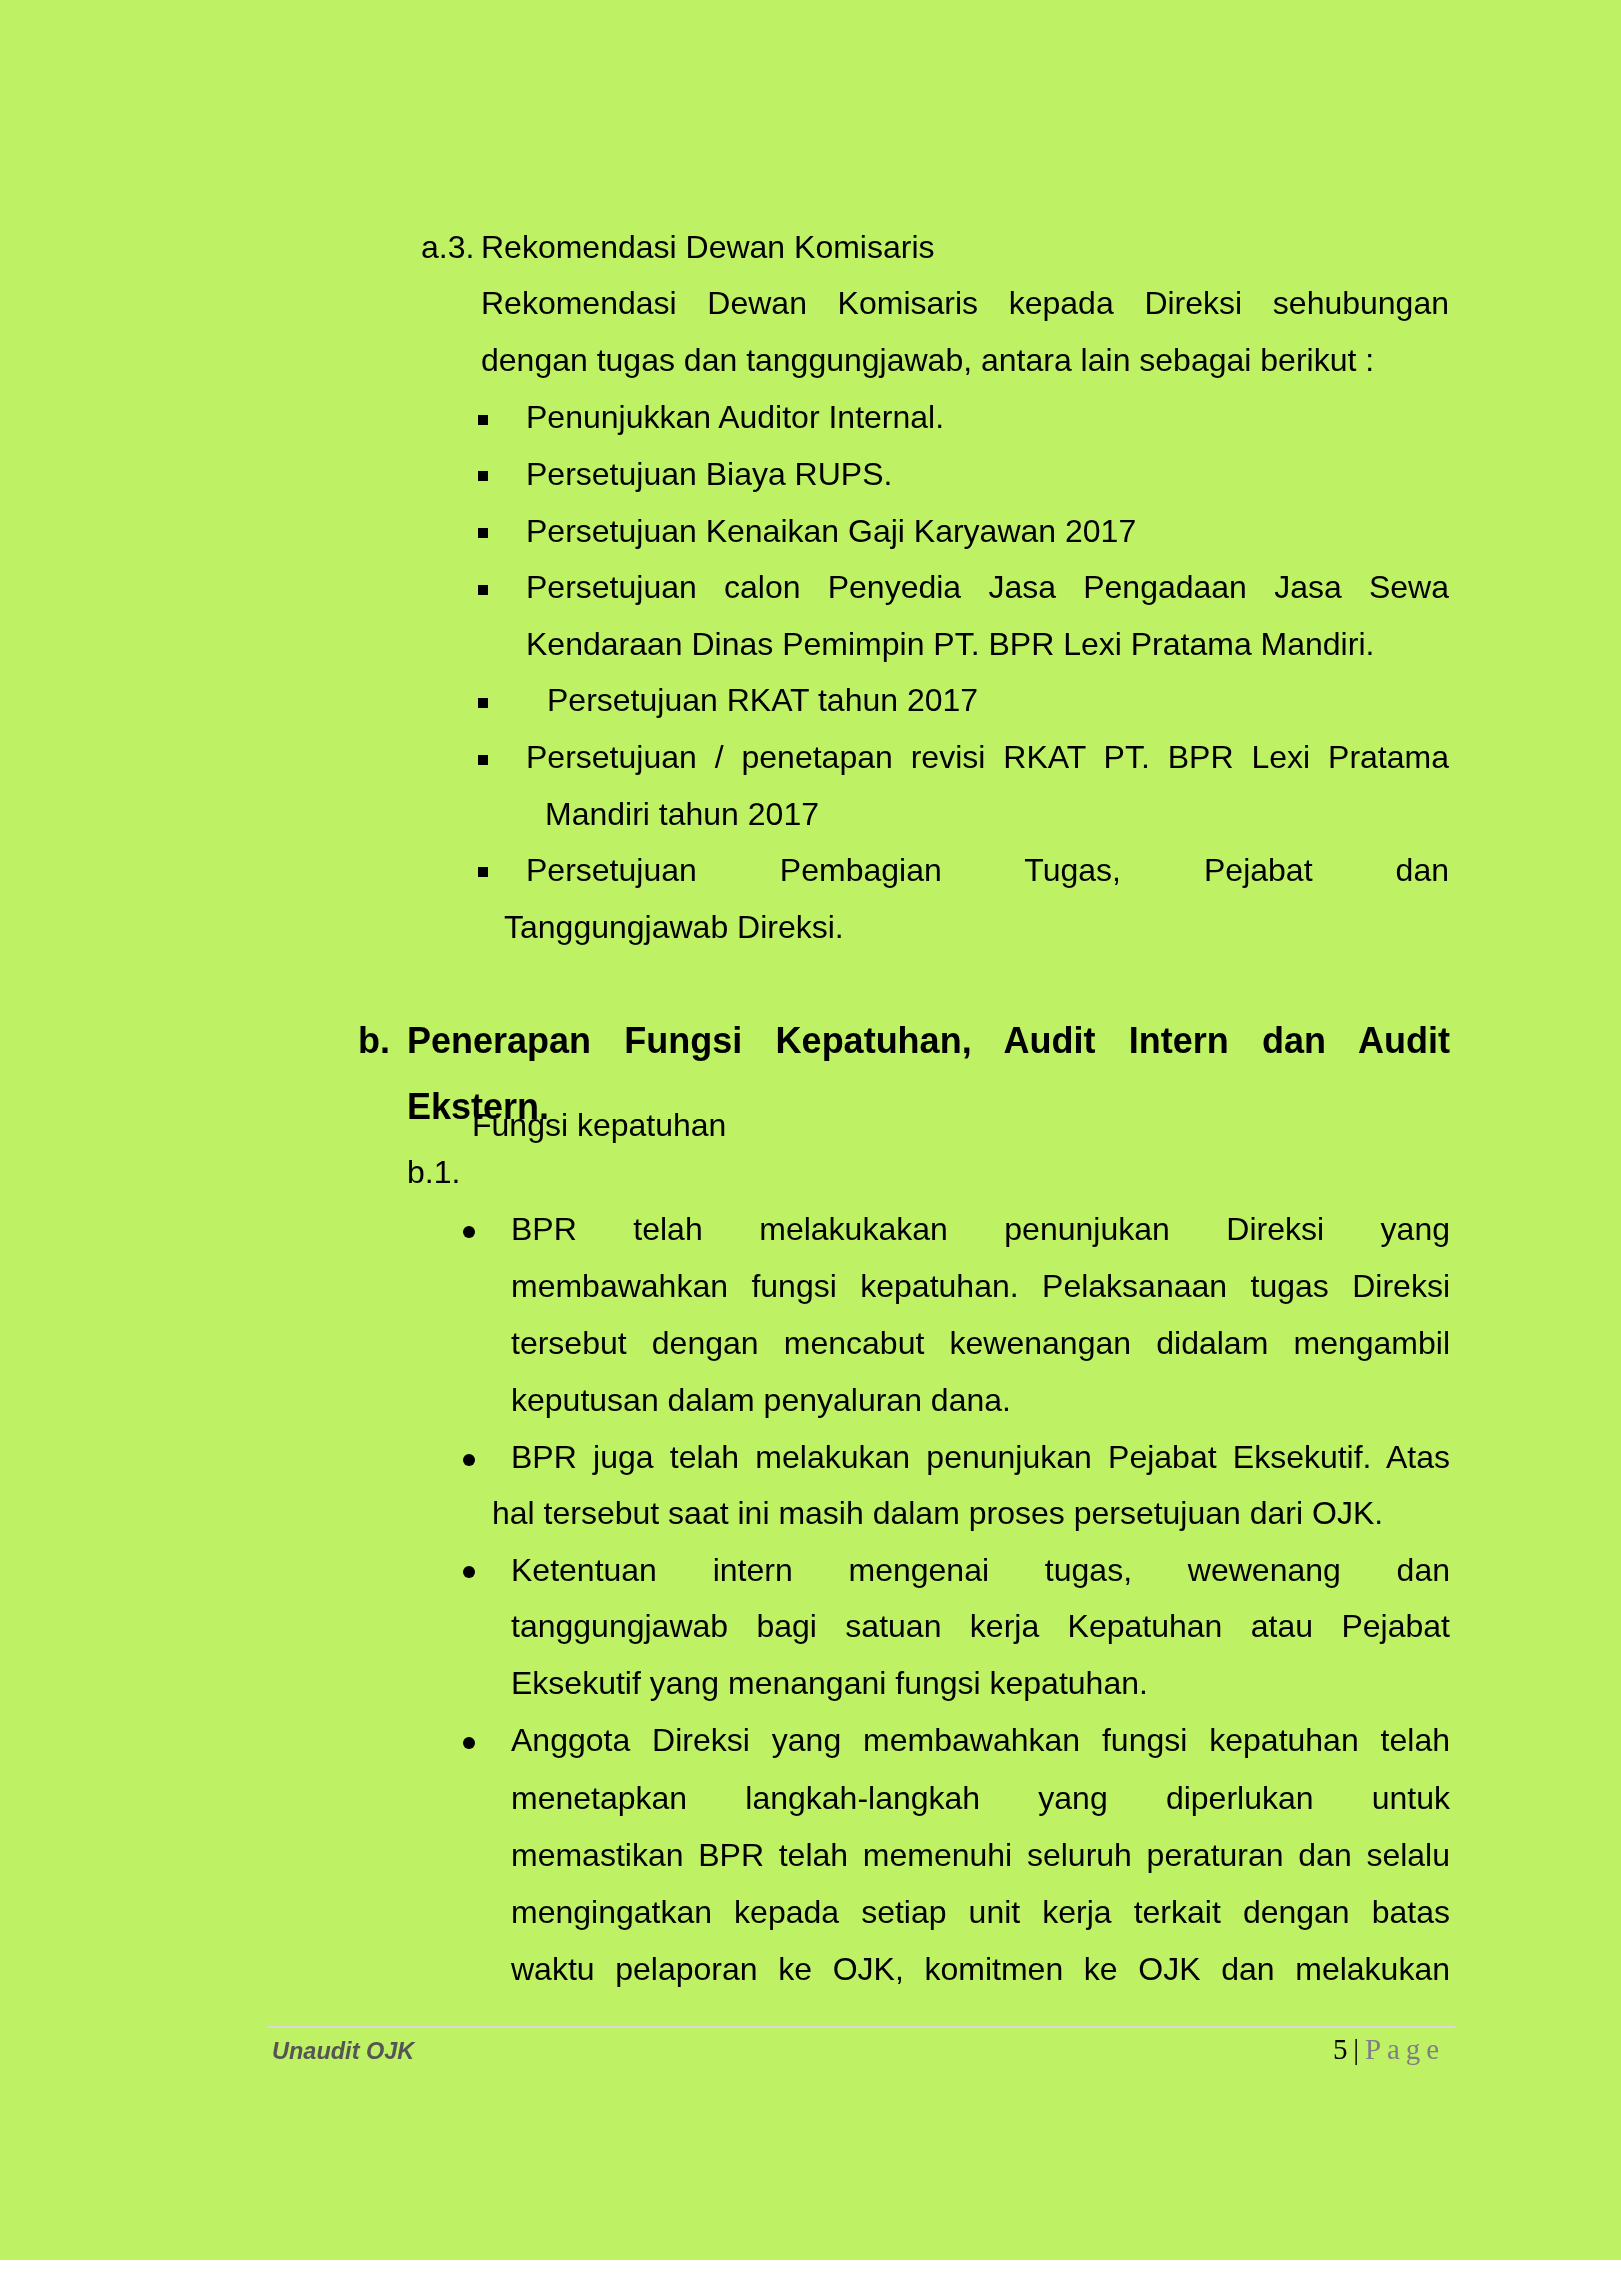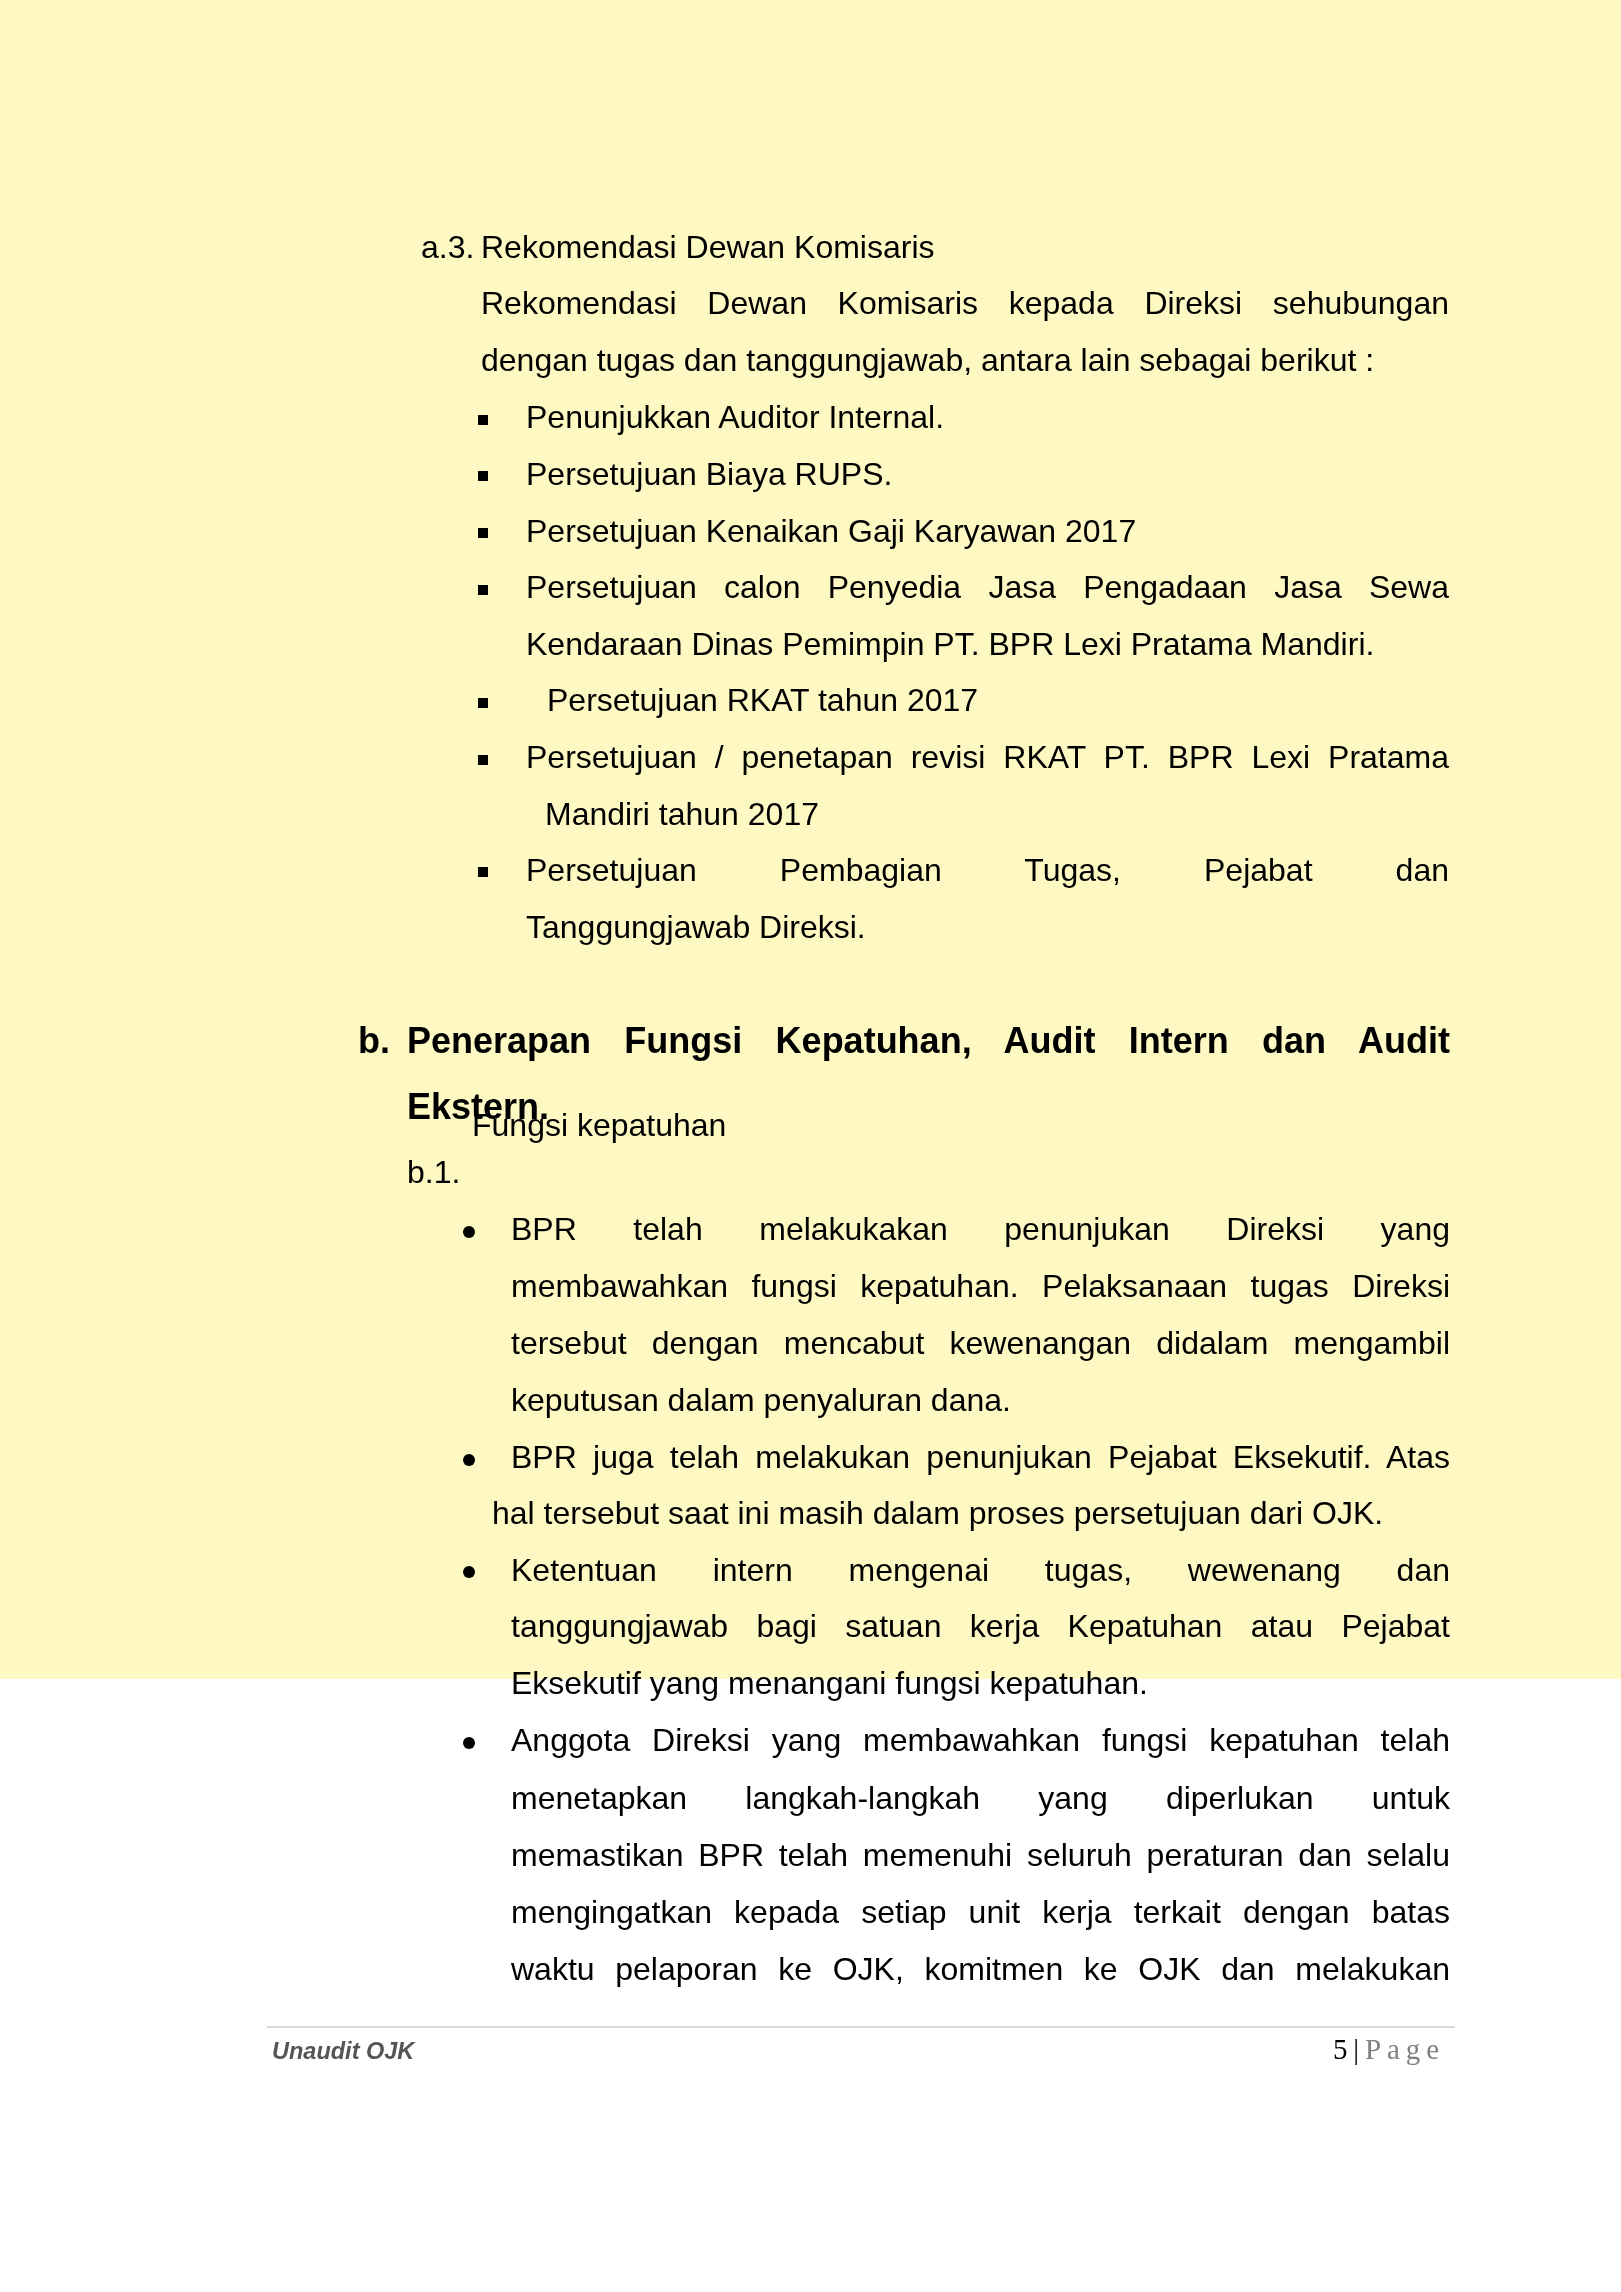--- a/index.html
+++ b/index.html
@@ -1,17 +1,17 @@
 <!DOCTYPE html>
 <html><head>
 <meta charset="utf-8">
 <style>
   html, body { margin: 0; padding: 0; background: #ffffff; }
   body { width: 1621px; height: 2293px; position: relative; overflow: hidden; }
-  .page { position: absolute; left: 0; top: 0; width: 1621px; height: 1679px; background: #fef9c3; }
+  .page { position: absolute; left: 0; top: 0; width: 1621px; height: 2260px; background: #bef264; }
   .t { position: absolute; font-family: "Liberation Sans", sans-serif; font-size: 32px; color: #000; white-space: nowrap; line-height: 39px; }
   .j { text-align: justify; text-align-last: justify; white-space: normal; }
   .jl { text-align: left; white-space: nowrap; }
   .line { position: absolute; display: block; height: 39px; }
   .sqb { position: absolute; width: 9.8px; height: 9.8px; background: #000; }
   .rb { position: absolute; width: 11.8px; height: 11.8px; background: #000; border-radius: 50%; }
   .h { font-weight: bold; font-size: 36px; }
   .footer-rule { position: absolute; left: 267px; top: 2026px; width: 1188px; height: 2px; background: #d9d9d9; }
   .footer-left { position: absolute; left: 272px; top: 2038px; font-family: "Liberation Sans", sans-serif; font-weight: bold; font-style: italic; font-size: 23.5px; color: #555; line-height: 27.4px; }
   .footer-right { position: absolute; right: 176px; top: 2033px; font-family: "Liberation Serif", serif; font-size: 29px; line-height: 33px; white-space: nowrap; }
@@ -62,21 +62,21 @@
 
     <div>
       <span class="sqb" style="left:478px; top:755px;"></span>
       <div class="t line j" style="left:526px; top:738px; width:923px;">Persetujuan / penetapan revisi RKAT PT. BPR Lexi Pratama</div>
       <div class="t line jl" style="left:526px; top:795px;margin-left:19px;">Mandiri tahun 2017</div>
     </div>
 
     <div>
       <span class="sqb" style="left:478px; top:867px;"></span>
       <div class="t line j" style="left:526px; top:851px; width:923px;">Persetujuan Pembagian Tugas, Pejabat dan</div>
-      <div class="t line jl" style="left:526px; top:908px;">Tanggungjawab Direksi.</div>
+      <div class="t line jl" style="left:504px; top:908px;">Tanggungjawab Direksi.</div>
     </div>
   </div>
 
   <div class="t h" style="left:358px; top:1021px;">b.</div>
   <div>
     <div class="t h line j" style="left:407px; top:1021px; width:1043px;">Penerapan Fungsi Kepatuhan, Audit Intern dan Audit</div>
     <div class="t h line jl" style="left:407px; top:1087px;">Ekstern.</div>
   </div>
 
   <div class="t" style="left:407px; top:1153px;">b.1.</div>

